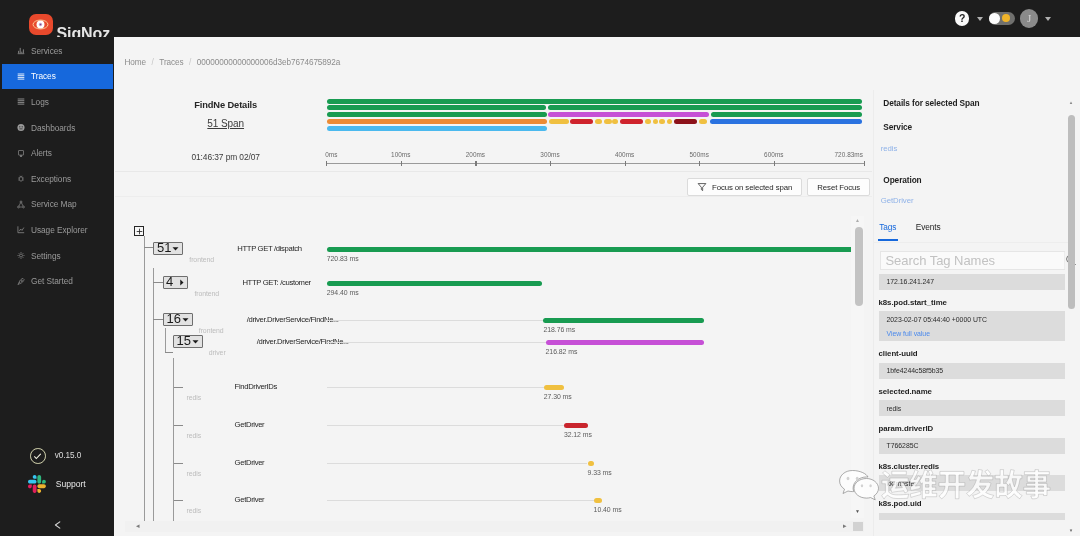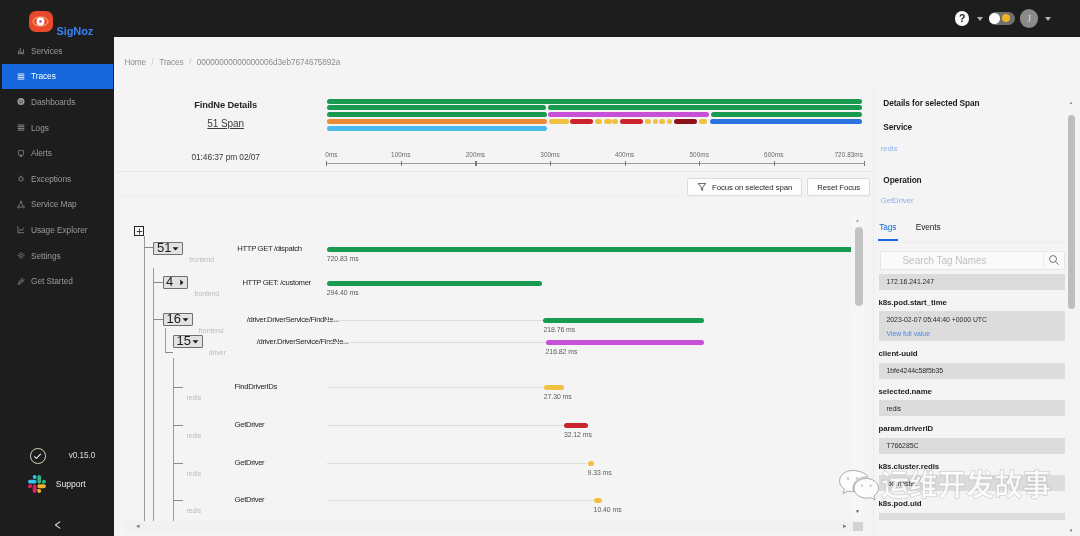--- a/index.html
+++ b/index.html
@@ -11,21 +11,21 @@
     background:#f5f5f5; color:#262626;
     font-size:12px; -webkit-font-smoothing:antialiased;
   }
   .app { position:relative; width:1080px; height:536px; }
 
   
   .topbar { position:absolute; left:0; top:0; width:1080px; height:37px; background:#1d1d1d; }
   .brand { position:absolute; left:28.5px; top:6.5px; display:flex; align-items:center; gap:4px; }
   .brand-logo { width:24px; height:21.5px; border-radius:7px; background:#e8492c;
     display:flex; align-items:center; justify-content:center; }
-  .brand-name { color:#3b82f6; font-size:11px; font-weight:bold; letter-spacing:-.1px;margin-top:18px; }
+  .brand-name { color:#e5e5e5; font-size:16px; font-weight:bold; letter-spacing:-.1px;margin-top:18px; }
   .topright { position:absolute; left:955px; top:0; height:37px; display:flex; align-items:center; }
   .help-circle { width:14.4px; height:14.4px; border-radius:50%; background:#fafafa; color:#1f1f1f;
     font-size:10.5px; font-weight:bold; display:flex; align-items:center; justify-content:center;
     line-height:14.4px; }
   .caret-down { width:0;height:0;border-left:3.6px solid transparent;border-right:3.6px solid transparent;
     border-top:4.4px solid #b0b0b0; margin-left:7.3px; }
   .caret-down.c2 { margin-left:6.6px; }
   .theme-toggle { width:26.6px; height:12.8px; border-radius:7px; background:#70706e; position:relative;
     margin-left:6.1px; }
   .theme-knob { position:absolute; left:0.5px; top:1.1px; width:10.6px;height:10.6px;border-radius:50%; background:#fbfbfb; }
@@ -37,21 +37,21 @@
 
   
   .sidebar { position:absolute; left:0; top:37px; width:114px; height:499px; background:#1d1d1d; }
   .navlist { position:absolute; left:0; top:1px; width:114px; }
   .navitem { height:25.6px; display:flex; align-items:center; padding-left:17px; gap:6px;
     color:#9a9a9a; font-size:8.3px; letter-spacing:-.05px; }
   .navitem.active { background:#1668dc; color:#fff; margin-left:2px; width:111px; padding-left:15px; }
   .navitem .ico { width:8px; height:10px; display:flex; align-items:center; justify-content:center; flex:0 0 8px; }
   .navitem .ico svg { display:block; }
   .bottomblock { position:absolute; left:0; top:0; width:114px; height:499px; }
-  .version-row { position:absolute; left:30.1px; top:411.4px; display:flex; align-items:center; gap:23px; }
+  .version-row { position:absolute; left:30.1px; top:411.4px; display:flex; align-items:center; gap:9px; }
   .version-ring { width:15.7px;height:15.7px;border-radius:50%;border:1.1px solid #d4d4ae;
     display:flex;align-items:center;justify-content:center; flex:0 0 15.7px; }
   .version-txt { color:#dcdcdc; font-size:8.2px; letter-spacing:-.05px; line-height:15.7px; }
   .support-row { position:absolute; left:28.4px; top:437.7px; display:flex; align-items:center; gap:9.5px; }
   .support-txt { color:#e8e8e8; font-size:8.6px; letter-spacing:-.05px; line-height:17.9px; }
   .collapse-row { position:absolute; left:53.5px; top:481.1px; color:#d6d6d6; }
 
   
   .content { position:absolute; left:0; top:0; width:1080px; height:536px; }
   .content-bg { position:absolute; left:115px; top:38px; width:965px; height:498px; background:#f4f4f4; }
@@ -124,22 +124,22 @@
   .det-h { position:absolute; left:10.3px; top:32px; font-size:8.3px; font-weight:bold; color:#1f1f1f; line-height:11px; letter-spacing:-.1px; }
   .det-h2 { top:84.5px; }
   .det-link { position:absolute; left:7.8px; top:53.3px; font-size:7.8px; color:#8fb2e8; line-height:11px; letter-spacing:-.08px; }
   .det-link2 { top:105.4px; }
   .det-tabs { position:absolute; left:5px; top:132px; display:flex; gap:17px; }
   .dtab { font-size:8.3px; color:#1f1f1f; padding:0 1.2px 5.5px; line-height:11px; letter-spacing:-.08px; }
   .dtab.on { color:#1668dc; border-bottom:2px solid #1668dc; }
   .det-tabline { position:absolute; left:0; top:151.5px; width:196px; height:1px; background:#ededed; }
   .det-search { position:absolute; left:6.5px; top:161px; width:185px; height:18.5px; border:1px solid #e6e6e6;
     background:#fafafa; display:flex; }
-  .det-input { flex:1; border:0; background:transparent; outline:none; font-size:10px; color:#262626; letter-spacing:-.05px;
-    padding-left:22px; font-family:"Liberation Sans", sans-serif; }
+  .det-input { flex:1; border:0; background:transparent; outline:none; font-size:13px; color:#262626; letter-spacing:-.05px;
+    padding-left:5px; font-family:"Liberation Sans", sans-serif; }
   .det-input::placeholder { color:#c2c2c2; }
   .det-searchbtn { width:21px; border-left:1px solid #ededed; display:flex; align-items:center; justify-content:center; }
   #tags { position:absolute; left:5.5px; top:183.5px; width:186px; }
   .tag-k { font-size:7.85px; font-weight:bold; color:#1f1f1f; height:17.5px; line-height:17.5px; letter-spacing:-.05px;}
   .tag-v { background:#dcdcdc; font-size:6.9px; color:#2b2b2b; padding:3.5px 8px; margin-bottom:4px; letter-spacing:-.03px; }
   .tag-vt { line-height:9px; }
   .tag-link { color:#4a89ec; font-size:6.9px; margin-top:5px; line-height:9px; }
   .det-vscroll { position:absolute; left:194.5px; top:0px; width:8px; height:446px; }
   .det-vthumb { position:absolute; left:0px; top:24.6px; width:7px; height:194.8px; background:#bdbdbd; border-radius:4px; }
   .det-up { position:absolute; left:-0.5px; top:10px; width:8px; text-align:center; font-size:5px; color:#888; line-height:5px;}
@@ -195,35 +195,35 @@
           <span class="ico">
             <svg width="9" height="9" viewBox="0 0 14 14">
               <path d="M1.2 2.6 H12.8 M1.2 5.6 H12.8 M1.2 8.6 H12.8 M1.2 11.6 H12.8" stroke="currentColor" stroke-width="1.5" stroke-linecap="butt"></path>
             </svg>
           </span>
           <span>Traces</span>
         </div>
         <div class="navitem">
           <span class="ico">
             <svg width="9" height="9" viewBox="0 0 14 14">
+              <path d="M1.2 2.6 H12.8 M1.2 5.6 H12.8 M1.2 8.6 H12.8 M1.2 11.6 H12.8" stroke="currentColor" stroke-width="1.5" stroke-linecap="butt"></path>
+            </svg>
+          </span>
+          <span>Logs</span>
+        </div>
+        <div class="navitem">
+          <span class="ico">
+            <svg width="9" height="9" viewBox="0 0 14 14">
               <circle cx="7" cy="7" r="6.2" fill="currentColor"></circle>
               <circle cx="4.9" cy="5.8" r="1.15" fill="#1d1d1d"></circle>
               <circle cx="9.1" cy="5.8" r="1.15" fill="#1d1d1d"></circle>
               <path d="M4.2 9.4 H9.8" stroke="#1d1d1d" stroke-width="1.2"></path>
             </svg>
           </span>
           <span>Dashboards</span>
-        </div>
-        <div class="navitem">
-          <span class="ico">
-            <svg width="9" height="9" viewBox="0 0 14 14">
-              <path d="M1.2 2.6 H12.8 M1.2 5.6 H12.8 M1.2 8.6 H12.8 M1.2 11.6 H12.8" stroke="currentColor" stroke-width="1.5" stroke-linecap="butt"></path>
-            </svg>
-          </span>
-          <span>Logs</span>
         </div>
         <div class="navitem">
           <span class="ico">
             <svg width="9" height="9" viewBox="0 0 14 14">
               <rect x="2.6" y="1.8" width="8.8" height="8" rx=".6" fill="none" stroke="currentColor" stroke-width="1.1"></rect>
               <path d="M5.2 12.2 H8.8" stroke="currentColor" stroke-width="1.1"></path>
               <path d="M6 9.8 V12.2 M8 9.8 V12.2" stroke="currentColor" stroke-width="1.1"></path>
             </svg>
           </span>
           <span>Alerts</span>

